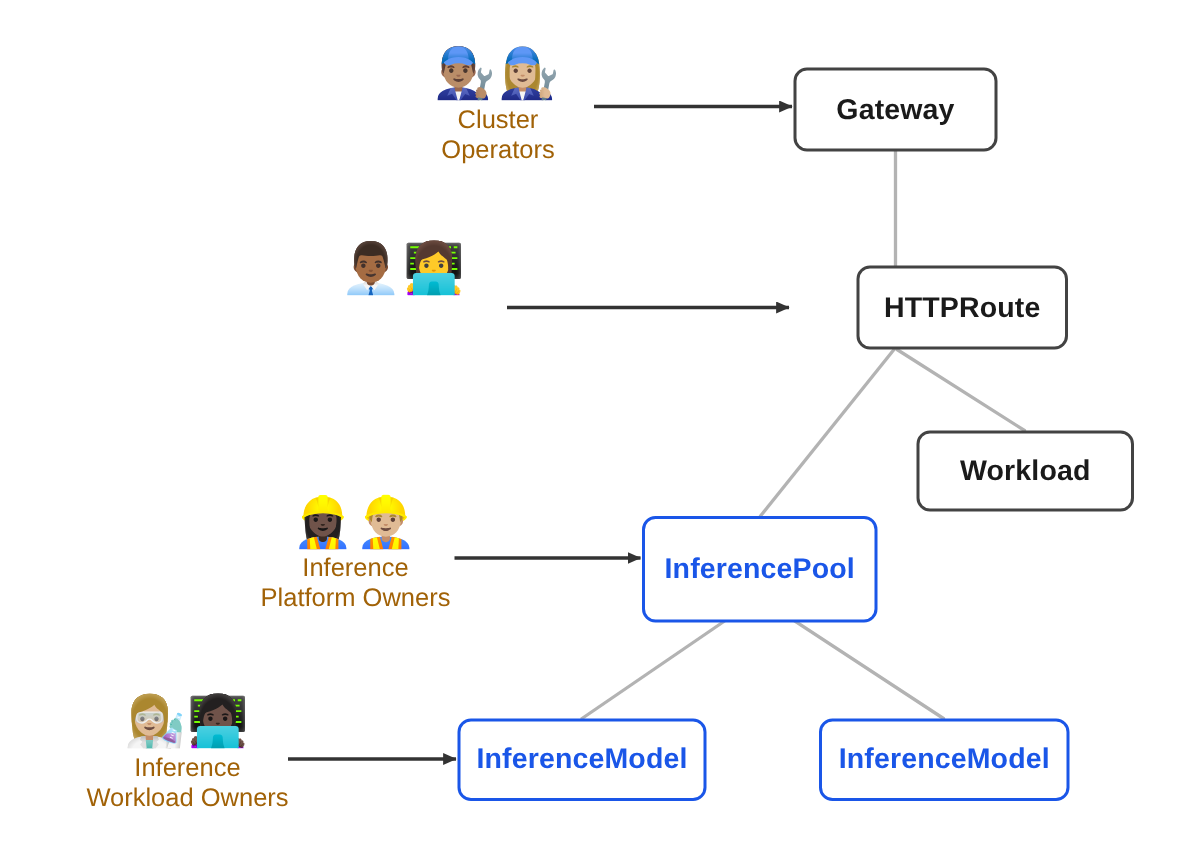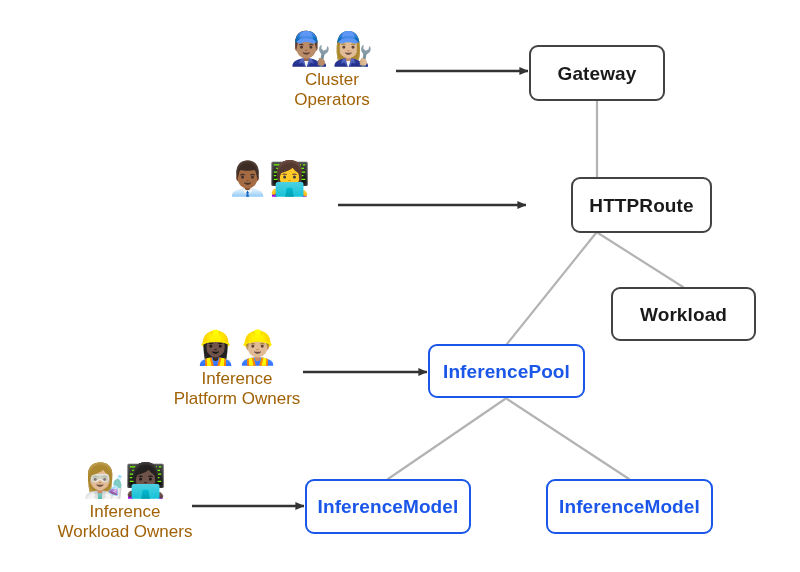--- a/index.html
+++ b/index.html
@@ -139,21 +139,21 @@
   </div>
 
   <div class="node std" style="left:527px; top:177px; width:141px; height:56px;margin-left:44px;">
     <span class="node-label">HTTPRoute</span>
   </div>
 
   <div class="node std" style="left:611px; top:287px; width:145px; height:54px;">
     <span class="node-label">Workload</span>
   </div>
 
-  <div class="node highlight" style="left:428px; top:344px; width:157px; height:54px;">
+  <div class="node highlight" style="left:428px; top:344px; width:157px; height:71px;">
     <span class="node-label">InferencePool</span>
   </div>
 
   <div class="node highlight" style="left:305px; top:479px; width:166px; height:55px;">
     <span class="node-label">InferenceModel</span>
   </div>
 
   <div class="node highlight" style="left:546px; top:479px; width:167px; height:55px;">
     <span class="node-label">InferenceModel</span>
   </div>

